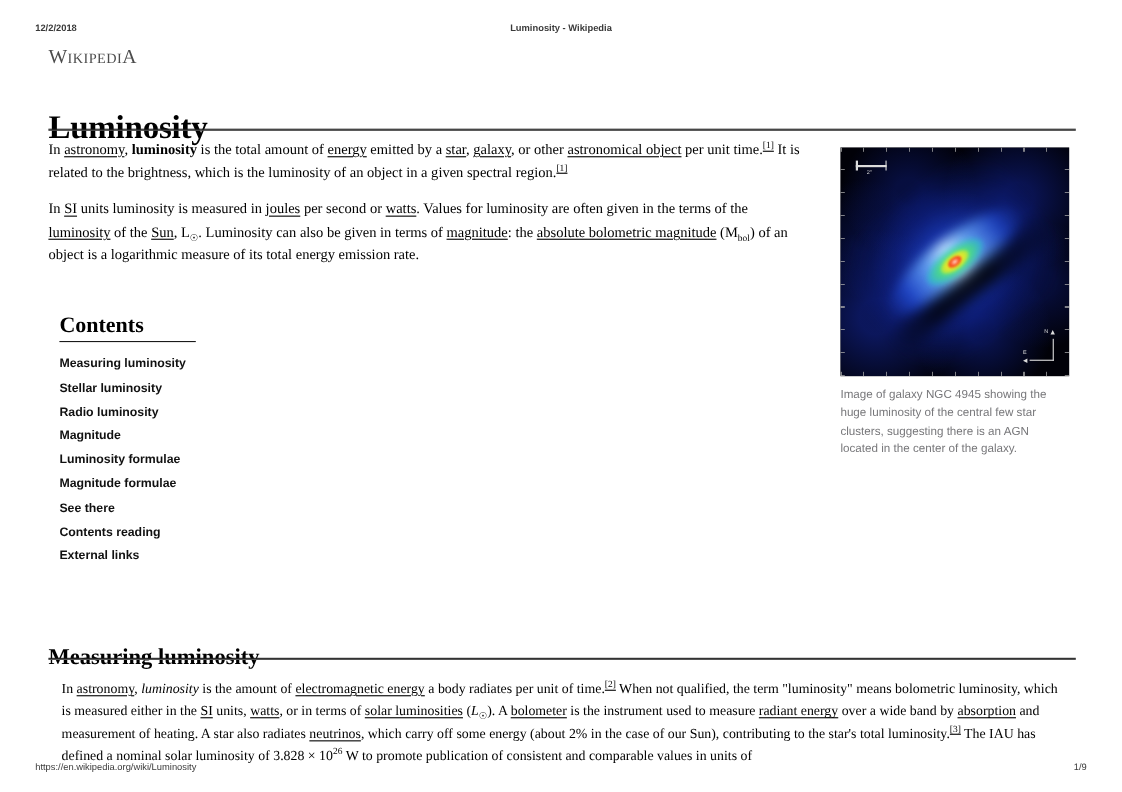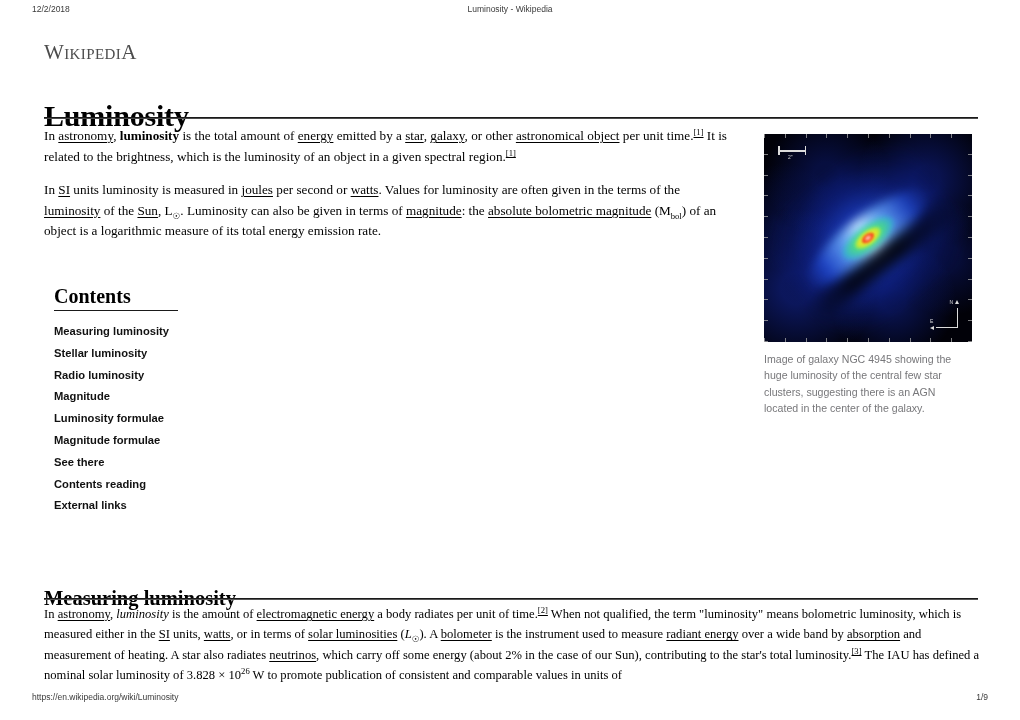--- a/index.html
+++ b/index.html
@@ -13,48 +13,49 @@
     position: relative;
     overflow: hidden;
     font-family: "Liberation Serif", "DejaVu Serif", serif;
     color: #000;
     -webkit-font-smoothing: antialiased;
   }
 
   
   .print-header {
     position: absolute;
-    top: 4px;
+    top: 20px;
     left: 0;
     width: 864px;
     height: 14px;
     font-family: "Liberation Sans", sans-serif;
     font-size: 8.5px;
     color: #3a3a3a;
+    font-weight: bold;
   }
   .print-header .ph-date {
     position: absolute;
     left: 32px;
     top: 0;
   }
   .print-header .ph-title {
     position: absolute;
     left: 0;
     top: 0;
     width: 1020px;
     text-align: center;
   }
 
   
   .wiki-logo {
     position: absolute;
     left: 44px;
     top: 42px;
     font-family: "Liberation Serif", "DejaVu Serif", serif;
-    font-size: 21px;
+    font-size: 18px;
     font-variant: small-caps;
     letter-spacing: 0.4px;
     color: #4c4c4c;
     line-height: 1;
   }
 
   
   .page-title {
     position: absolute;
     left: 44px;
@@ -367,21 +368,21 @@
     border-bottom: 0.7px solid #555;
   }
   .section-body {
     position: absolute;
     left: 44px;
     top: 604px;
     width: 936px;
     font-size: 12.6px;
     line-height: 20.3px;
   }
-  .section-body p { margin: 0; }
+  .section-body p { margin: 12px; }
 
   
   .print-footer {
     position: absolute;
     bottom: 14px;
     left: 0;
     width: 1020px;
     height: 14px;
     font-family: "Liberation Sans", sans-serif;
     font-size: 8.5px;

